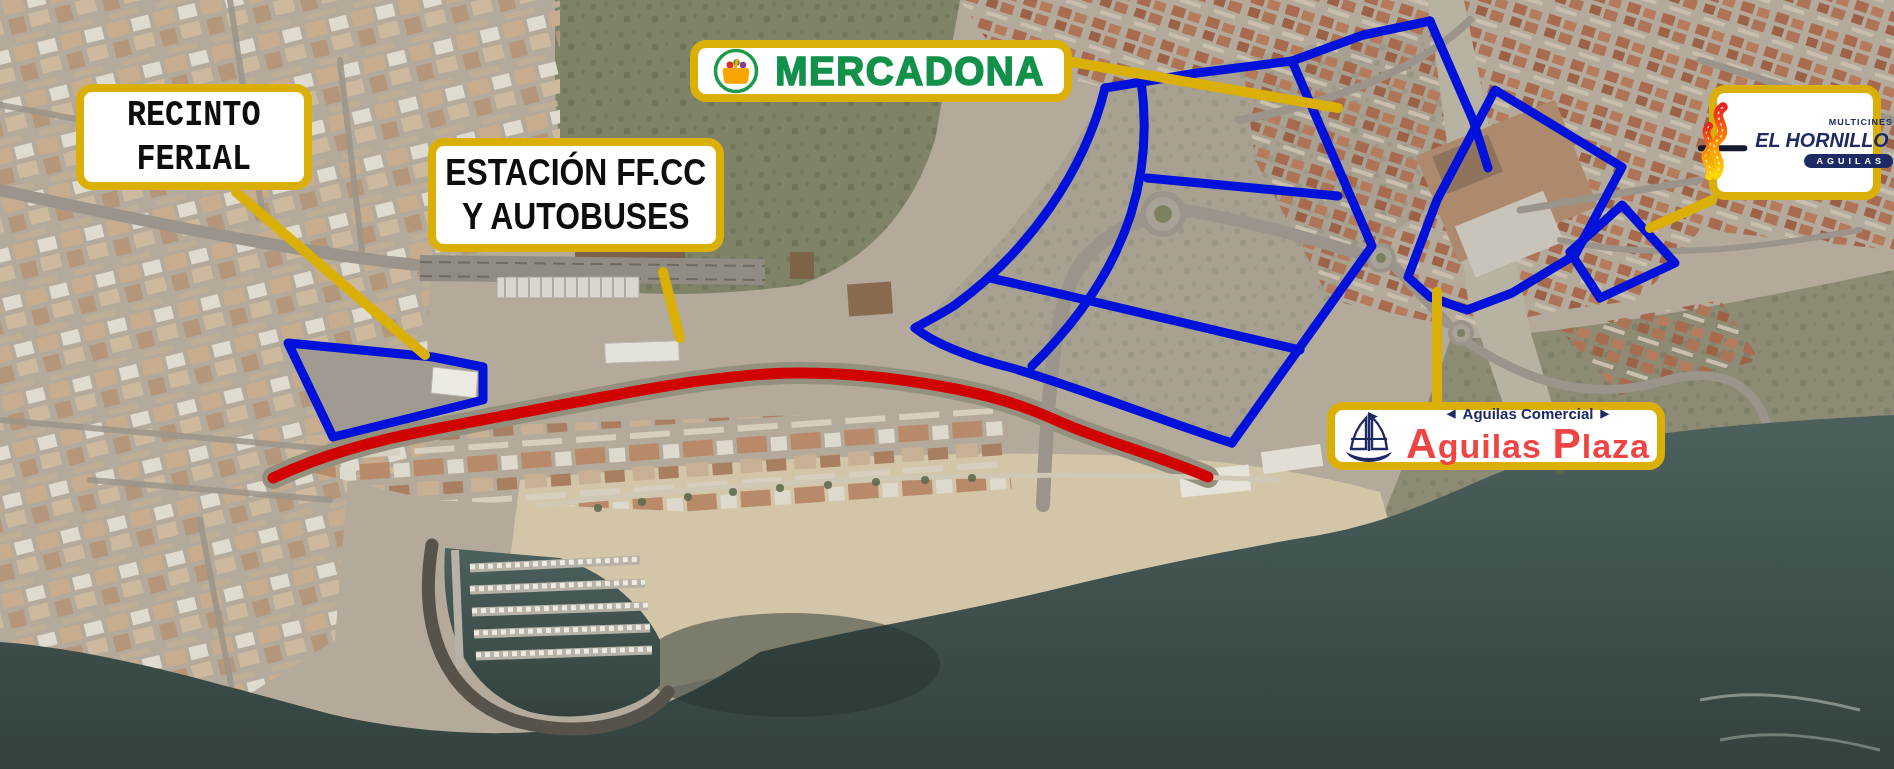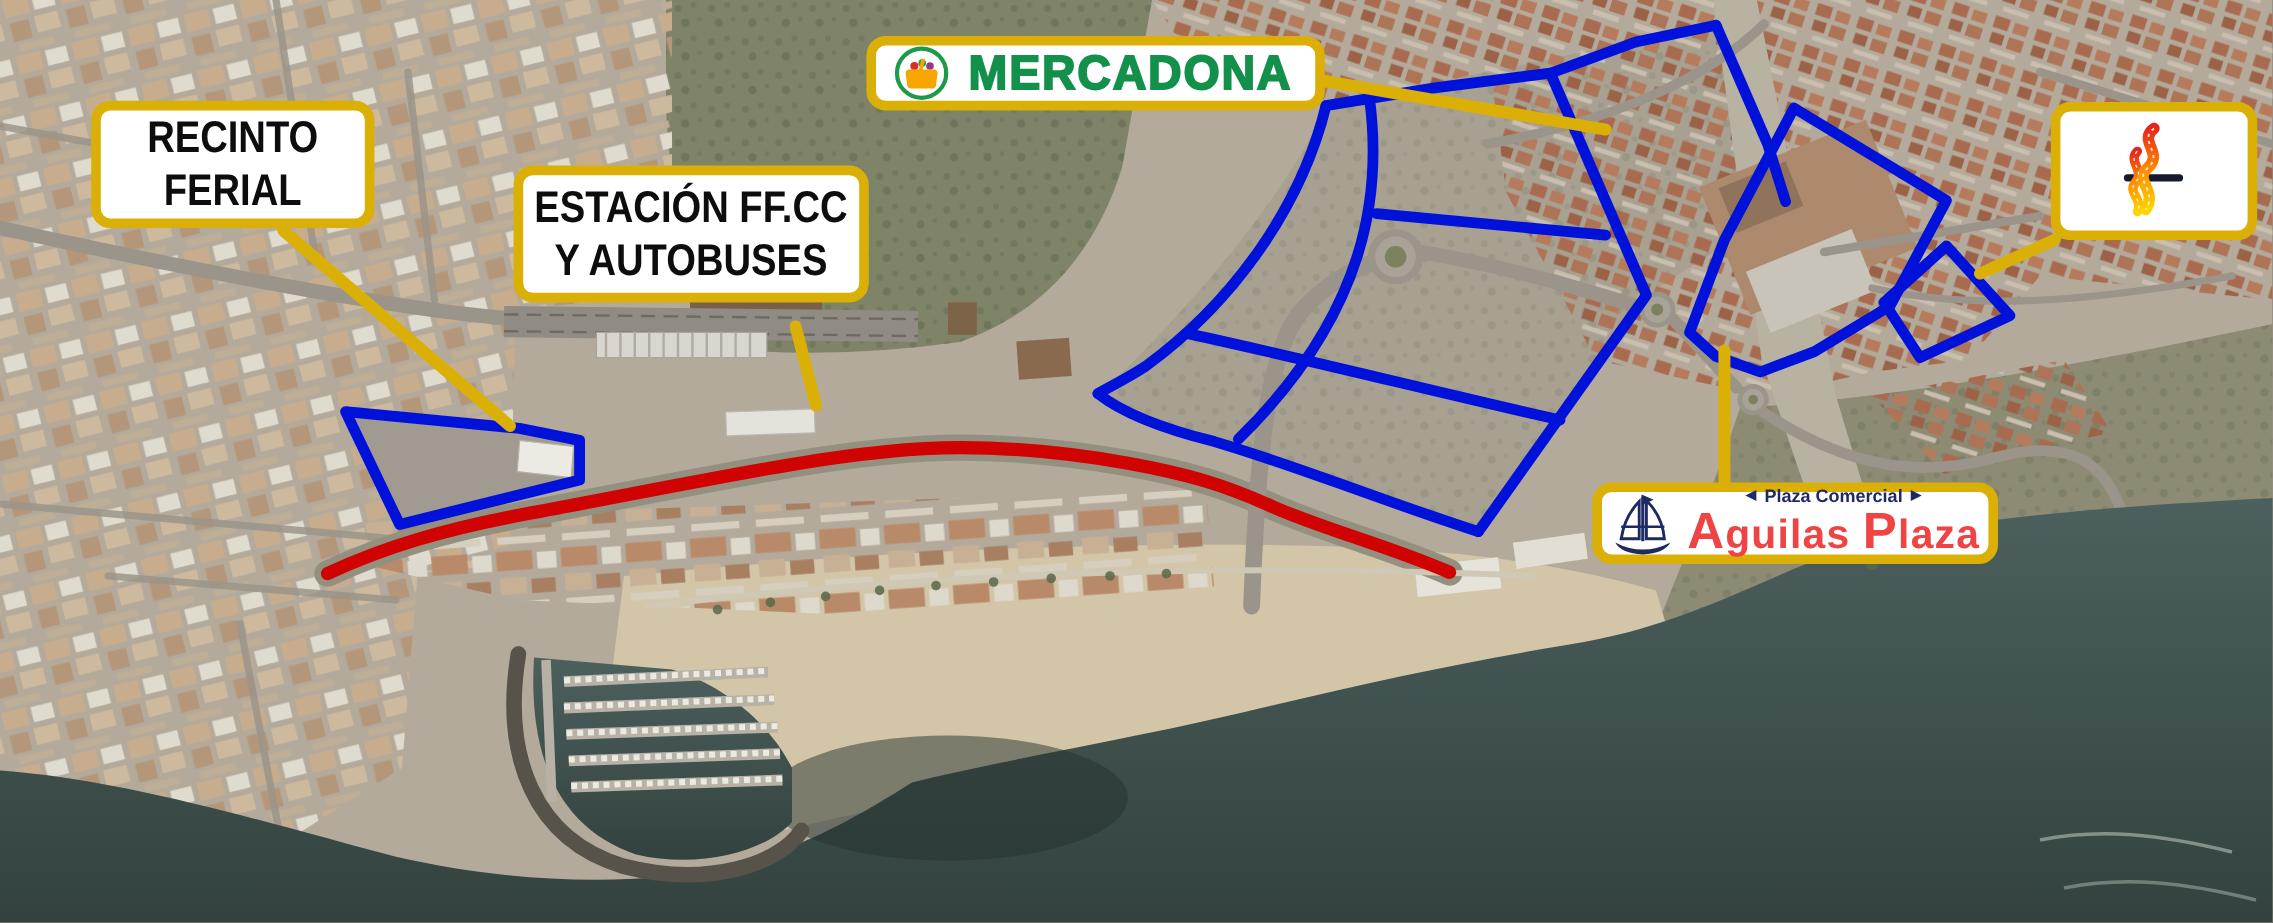--- a/index.html
+++ b/index.html
@@ -224,35 +224,35 @@
 
   <g fill="none" stroke-width="10" stroke-linecap="round" stroke="#dbb006">
     <path d="M236,192 L425,355"></path>
     <path d="M663,272 L680,338"></path>
     <path d="M1072,62 L1338,108"></path>
     <path d="M1437,402 L1437,292"></path>
     <path d="M1712,200 L1650,228"></path>
   </g>
 </svg>
 
-<div class="label-box" style="left:76px;top:84px;width:236px;height:106px;">
+<div class="label-box" style="left:76px;top:84px;width:236px;height:106px;font-family:Liberation Mono, monospace;">
   <div class="big-cond">
     <span class="ln">RECINTO</span>
     <span class="ln">FERIAL</span>
   </div>
 </div>
 
 <div class="label-box" style="left:428px;top:138px;width:296px;height:114px;">
   <div class="big-cond">
     <span class="ln">ESTACIÓN FF.CC</span>
     <span class="ln">Y AUTOBUSES</span>
   </div>
 </div>
 
-<div class="label-box" style="left:690px;top:30px;width:382px;height:62px;margin-left:32px;">
+<div class="label-box" style="left:690px;top:40px;width:382px;height:62px;">
   <div class="merc-row">
     <span style="display:inline-flex;">
       <svg width="46" height="46" viewBox="0 0 46 46">
         <circle cx="23" cy="23" r="20.5" fill="#fff" stroke="#1c9a4a" stroke-width="3.5"></circle>
         <circle cx="17" cy="17" r="3.4" fill="#d93025"></circle>
         <circle cx="23.5" cy="14.5" r="3.2" fill="#2f9e44"></circle>
         <circle cx="30" cy="17" r="3.2" fill="#8e3b8e"></circle>
         <rect x="21.5" y="11" width="3" height="12" fill="#f7a600" transform="rotate(14 23 17)"></rect>
         <path d="M12.5,20 h21 a2.8,2.8 0 0 1 2.8,3.1 l-1.3,10 a3,3 0 0 1 -3,2.6 h-18 a3,3 0 0 1 -3,-2.6 l-1.3,-10 a2.8,2.8 0 0 1 2.8,-3.1 z" fill="#f7a600"></path>
       </svg>
@@ -269,21 +269,21 @@
         <rect x="25.7" y="5" width="2.6" height="37" fill="#1d2a63"></rect>
         <path d="M24,9 C17,16 11,27 9,40 L24,40 Z" fill="#fff" stroke="#1d2a63" stroke-width="2.4"></path>
         <path d="M30,8 C39,17 44,28 45,40 L30,40 Z" fill="#fff" stroke="#1d2a63" stroke-width="2.4"></path>
         <path d="M9,30 L45,30" stroke="#1d2a63" stroke-width="2.2"></path>
         <path d="M4,43 Q27,55 50,43 Q45,52 27,53 Q9,52 4,43 Z" fill="#1d2a63"></path>
       </svg>
     </span>
     <span class="ap-textcol">
       <span class="ap-kicker">
         <span class="ap-tri">◀</span>
-        <span>Plaza Comercial</span>
+        <span>Aguilas Comercial</span>
         <span class="ap-tri">▶</span>
       </span>
       <span class="ap-name">
         <span class="ap-word">Aguilas</span>
         <span class="ap-word">Plaza</span>
       </span>
     </span>
   </div>
 </div>
 
@@ -291,16 +291,21 @@
   <div class="eh-row">
     <span style="display:inline-flex;">
       <svg width="52" height="92" viewBox="0 0 60 95">
         <rect x="1" y="50" width="57" height="7" rx="3.5" fill="#151a2e"></rect>
         <path d="M14,28 C4,38 22,46 12,58 C4,68 20,74 14,86" stroke="url(#flameG)" stroke-width="9" fill="none" stroke-linecap="round"></path>
         <path d="M30,6 C14,18 40,30 24,44 C10,56 34,66 22,84" stroke="url(#flameG)" stroke-width="11" fill="none" stroke-linecap="round"></path>
         <path d="M30,6 C14,18 40,30 24,44 C10,56 34,66 22,84" stroke="#ffffff" stroke-width="1.8" stroke-dasharray="3 4" fill="none" opacity=".85"></path>
         <path d="M14,28 C4,38 22,46 12,58 C4,68 20,74 14,86" stroke="#ffffff" stroke-width="1.4" stroke-dasharray="3 4" fill="none" opacity=".8"></path>
       </svg>
     </span>
+    <span class="eh-textcol">
+      <span class="eh-kicker">MULTICINES</span>
+      <span class="eh-name">EL HORNILLO</span>
+      <span class="eh-bar">AGUILAS</span>
+    </span>
   </div>
 </div>
 
 </div>
 
 </body></html>

